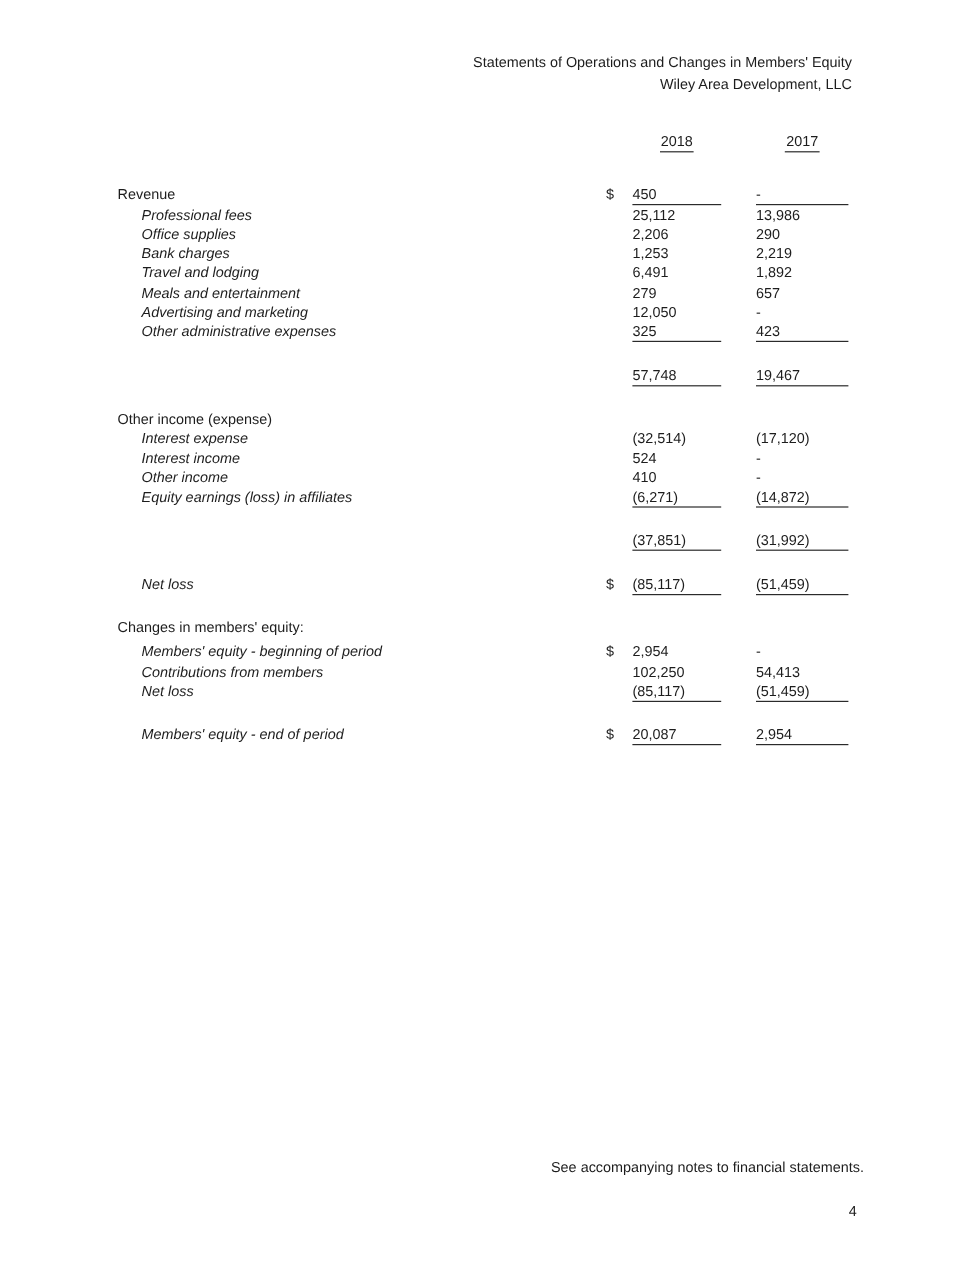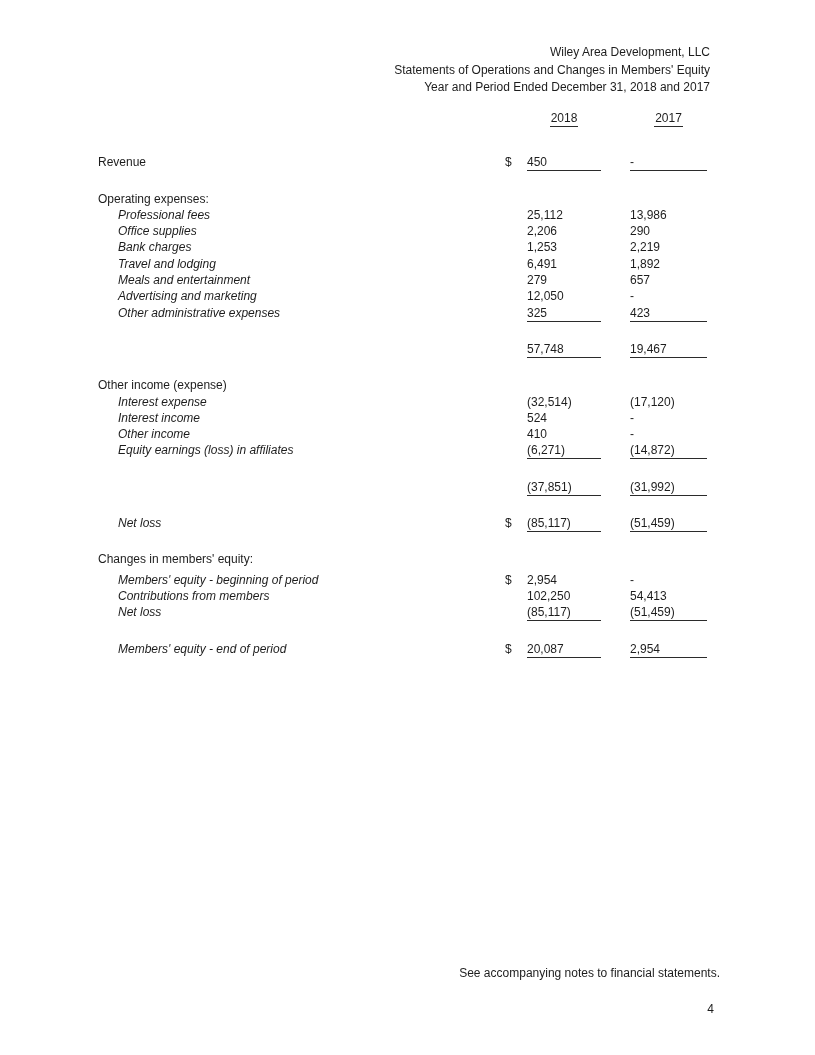--- a/index.html
+++ b/index.html
@@ -60,42 +60,38 @@
   }
   .footer-note { position: absolute; top: 966px; right: 95px; white-space: nowrap; margin-left: 45px; }
   .page-number { position: absolute; top: 1002px; right: 101px; }
 </style>
 </head>
 <body>
 
 <div class="page">
 
   <div class="doc-header">
+    <div>Statements of Operations and Changes in Members' Equity</div>
     <div>Wiley Area Development, LLC</div>
-    <div>Statements of Operations and Changes in Members' Equity</div>
-    <div>Year and Period Ended December 31, 2018 and 2017</div>
   </div>
 
   <div class="statement">
 
     <div class="row colhead">
       <span class="amt c18 center"><span class="ch">2018</span></span>
       <span class="amt c17 center"><span class="ch">2017</span></span>
     </div>
 
     <div class="row">
       <span class="lbl">Revenue</span>
       <span class="dollar">$</span>
       <span class="amt c18 u">450</span>
       <span class="amt c17 u">-</span>
     </div>
 
-    <div class="row gap">
-      <span class="lbl">Operating expenses:</span>
-    </div>
 
     <div class="row">
       <span class="lbl i1">Professional fees</span>
       <span class="amt c18">25,112</span>
       <span class="amt c17">13,986</span>
     </div>
 
     <div class="row">
       <span class="lbl i1">Office supplies</span>
       <span class="amt c18">2,206</span>

